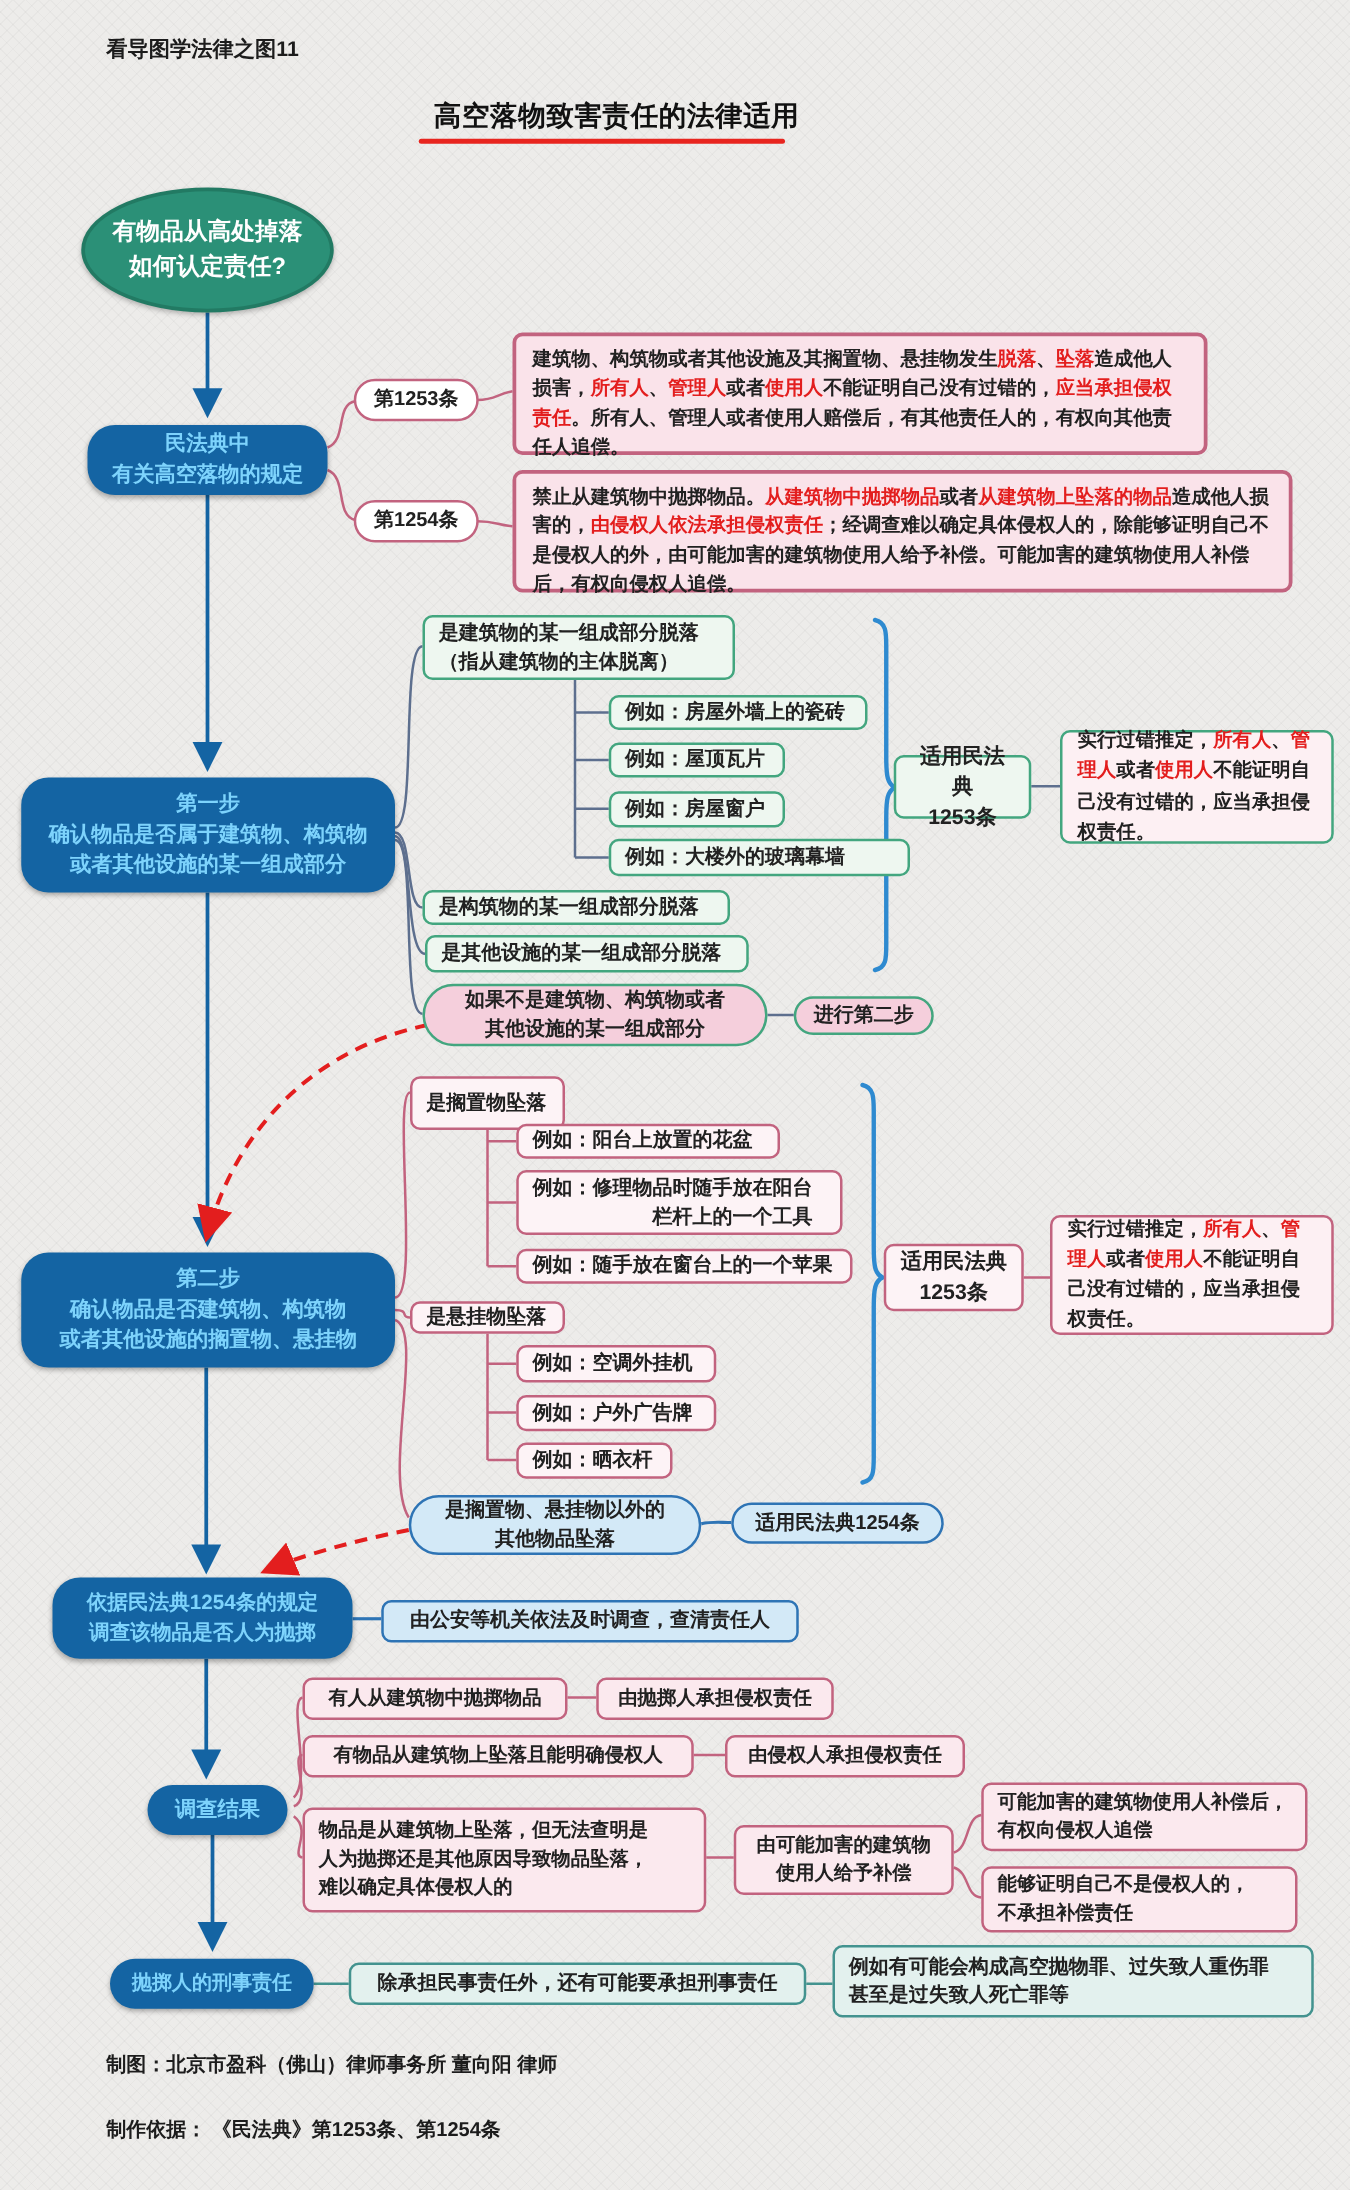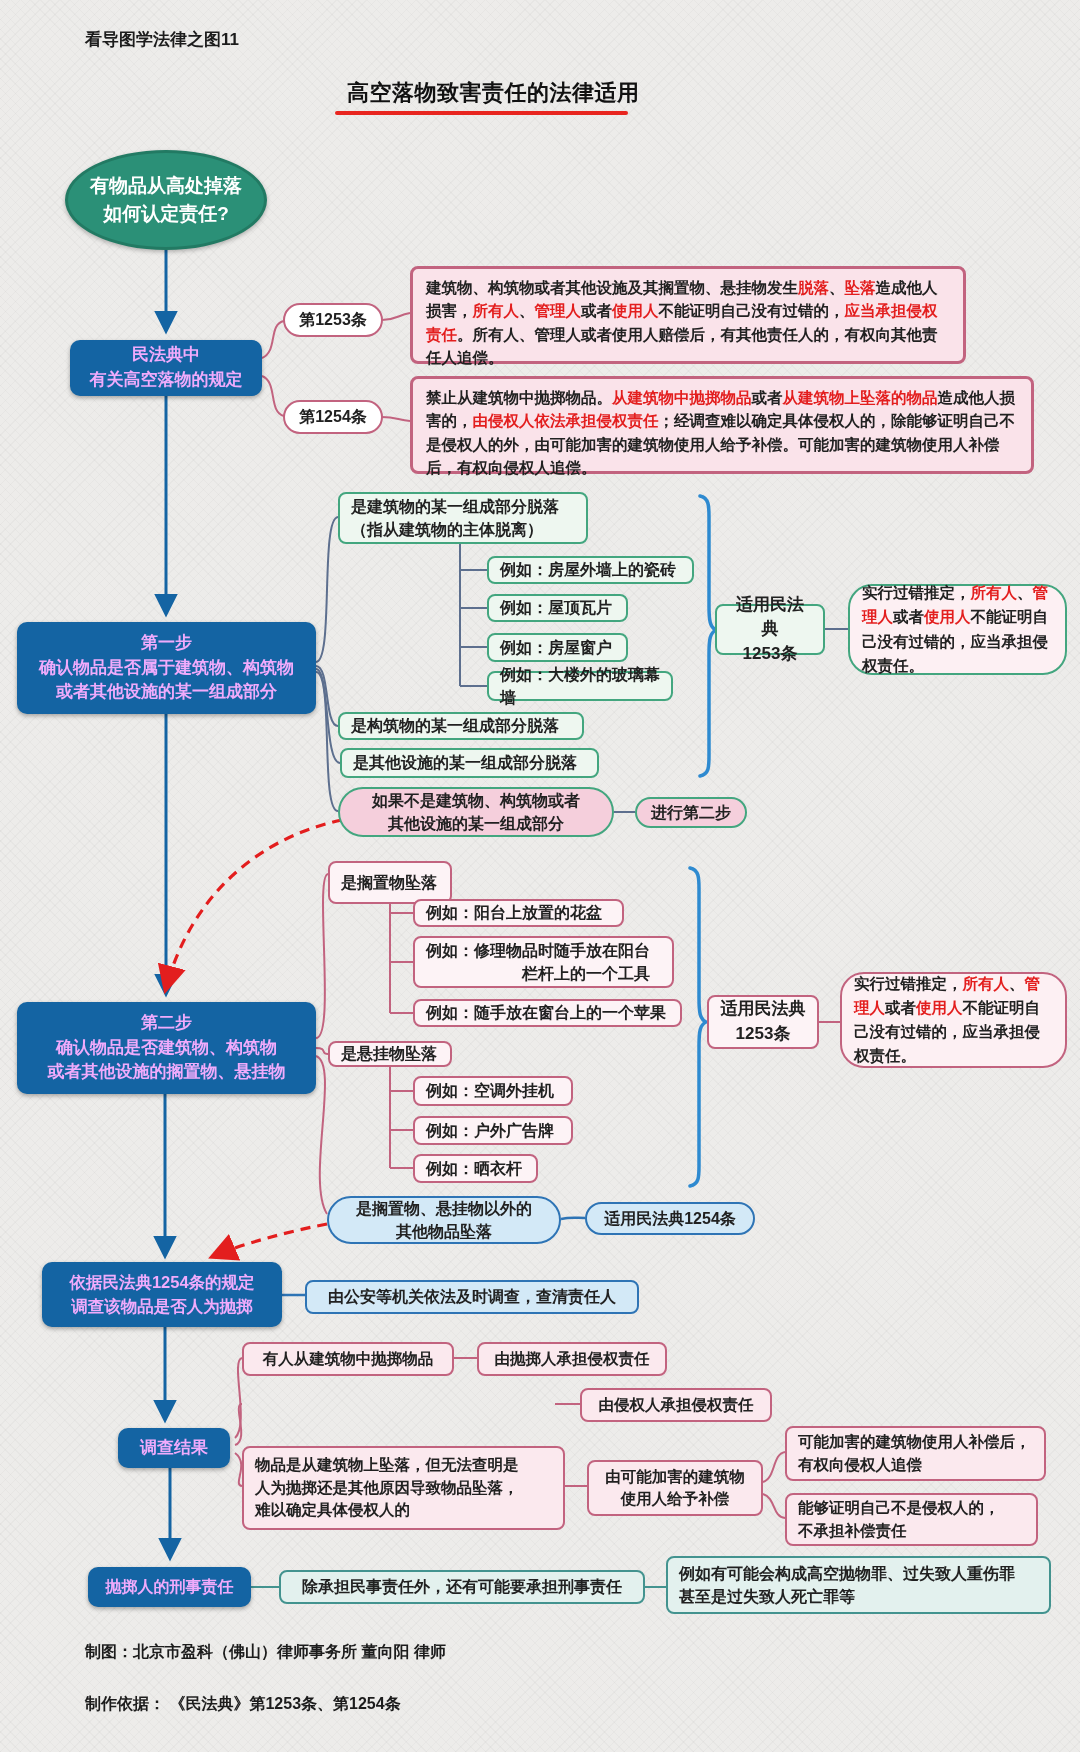--- a/index.html
+++ b/index.html
@@ -16,32 +16,32 @@
     position:absolute;box-sizing:border-box;z-index:1;
     display:flex;align-items:center;justify-content:center;
     text-align:center;font-weight:bold;color:#212121;
     font-size:16px;line-height:1.45;border-radius:8px;
   }
   .pre{white-space:pre-line;}
   .left{justify-content:flex-start;text-align:left;}
   .watermark{position:absolute;z-index:1;font-weight:bold;font-size:17px;color:#1c1c1c;}
   .title{position:absolute;z-index:1;font-weight:bold;font-size:22px;color:#111;letter-spacing:.5px;}
   .underline{position:absolute;z-index:1;height:4px;background:#e8251f;border-radius:2px;}
-  .spine{background:#1464a3;color:#f0abfc;border-radius:10px;box-shadow:0 2px 4px rgba(0,0,0,.3);font-size:17px;}
+  .spine{background:#1464a3;color:#7dd3fc;border-radius:22px;box-shadow:0 2px 4px rgba(0,0,0,.3);font-size:17px;}
   .ellipse{border-radius:50%;background:#2b9077;border:3px solid #22english7a63;border:3px solid #227a63;color:#fff;font-size:19px;box-shadow:0 2px 4px rgba(0,0,0,.25);}
   .pill{background:#fff;border:2px solid #c2637f;border-radius:18px;font-size:16px;}
   .pinkarticle{background:#fae3ea;border:3px solid #c2637f;font-weight:600;font-size:15.5px;line-height:1.5;padding:7px 13px;justify-content:flex-start;text-align:left;align-items:flex-start;}
   .greenbox{background:#eef7f0;border:2px solid #43a67f;padding:2px 11px;}
   .rosebox{background:#fdf3f6;border:2px solid #c2637f;padding:2px 11px;}
   .bluebox{background:#d3e9f7;border:2.5px solid #2e74b5;padding:2px 11px;}
   .tealbox{background:#e3f1ee;border:2px solid #43938f;padding:2px 11px;}
   .invest{background:#fbe9ee;border:2px solid #c2637f;padding:15px 11px;font-size:15.5px;}
   .stadium{border-radius:26px;}
   .pinkellipse{background:#f5cfdc;border:2px solid #43a67f;border-radius:26px;}
-  .rule{font-size:15.5px;line-height:1.55;padding:6px 12px;text-align:left;justify-content:flex-start;border-radius:24px;}
+  .rule{font-size:15.5px;line-height:1.55;padding:6px 12px;text-align:left;justify-content:flex-start;}
   .red{color:#e31e1e;}
   .footer{position:absolute;z-index:1;font-weight:bold;font-size:16px;color:#1c1c1c;}
 </style>
 </head>
 <body>
 
 <div id="canvas">
 
   <svg id="wires" width="1080" height="1752">
     <defs>
@@ -146,21 +146,21 @@
   <div class="node pill" style="left:283px;top:400px;width:100px;height:34px;">第1254条</div>
   <div class="node pinkarticle" style="left:410px;top:376px;width:624px;height:98px;">
       <span><span>禁止从建筑物中抛掷物品。</span><span class="red">从建筑物中抛掷物品</span><span>或者</span><span class="red">从建筑物上坠落的物品</span><span>造成他人损害的，</span><span class="red">由侵权人依法承担侵权责任</span><span>；经调查难以确定具体侵权人的，除能够证明自己不是侵权人的外，由可能加害的建筑物使用人给予补偿。可能加害的建筑物使用人补偿后，有权向侵权人追偿。</span></span>
     </div>
 
   <div class="node greenbox pre left" style="left:338px;top:492px;width:250px;height:52px;">是建筑物的某一组成部分脱落
 （指从建筑物的主体脱离）</div>
   <div class="node greenbox left" style="left:487px;top:556px;width:207px;height:28px;">例如：房屋外墙上的瓷砖</div>
   <div class="node greenbox left" style="left:487px;top:594px;width:141px;height:28px;">例如：屋顶瓦片</div>
   <div class="node greenbox left" style="left:487px;top:633px;width:141px;height:29px;">例如：房屋窗户</div>
-  <div class="node greenbox left" style="left:487px;top:671px;width:186px;height:30px;">例如：大楼外的玻璃幕墙</div>
+  <div class="node greenbox left" style="left:487px;top:671px;width:241px;height:30px;">例如：大楼外的玻璃幕墙</div>
   <div class="node greenbox left" style="left:338px;top:712px;width:246px;height:28px;">是构筑物的某一组成部分脱落</div>
   <div class="node greenbox left" style="left:340px;top:748px;width:259px;height:30px;">是其他设施的某一组成部分脱落</div>
   <div class="node greenbox pre" style="left:715px;top:604px;width:110px;height:51px;font-size:17px;">适用民法典
 1253条</div>
   <div class="node greenbox rule" style="left:848px;top:584px;width:219px;height:91px;background:#fdf0f3;">
       <span><span>实行过错推定，</span><span class="red">所有人</span><span>、</span><span class="red">管理人</span><span>或者</span><span class="red">使用人</span><span>不能证明自己没有过错的，应当承担侵权责任。</span></span>
     </div>
   <div class="node pinkellipse pre" style="left:338px;top:787px;width:276px;height:50px;">如果不是建筑物、构筑物或者
 其他设施的某一组成部分</div>
   <div class="node pinkellipse" style="left:635px;top:797px;width:112px;height:31px;">进行第二步</div>
@@ -179,20 +179,21 @@
   <div class="node rosebox rule" style="left:840px;top:972px;width:227px;height:96px;background:#fdf0f3;">
       <span><span>实行过错推定，</span><span class="red">所有人</span><span>、</span><span class="red">管理人</span><span>或者</span><span class="red">使用人</span><span>不能证明自己没有过错的，应当承担侵权责任。</span></span>
     </div>
   <div class="node bluebox stadium pre" style="left:327px;top:1196px;width:234px;height:48px;">是搁置物、悬挂物以外的
 其他物品坠落</div>
   <div class="node bluebox stadium" style="left:585px;top:1202px;width:170px;height:33px;">适用民法典1254条</div>
 
   <div class="node bluebox" style="left:305px;top:1280px;width:334px;height:34px;">由公安等机关依法及时调查，查清责任人</div>
   <div class="node invest" style="left:242px;top:1342px;width:212px;height:32px;">有人从建筑物中抛掷物品</div>
   <div class="node invest" style="left:477px;top:1342px;width:190px;height:32px;">由抛掷人承担侵权责任</div>
+  <div class="node invest" style="left:242px;top:1388px;width:313px;height:32px;">有物品从建筑物上坠落且能明确侵权人</div>
   <div class="node invest" style="left:580px;top:1388px;width:192px;height:32px;">由侵权人承担侵权责任</div>
   <div class="node invest pre left" style="left:242px;top:1446px;width:323px;height:84px;">物品是从建筑物上坠落，但无法查明是
 人为抛掷还是其他原因导致物品坠落，
 难以确定具体侵权人的</div>
   <div class="node invest pre left" style="left:785px;top:1426px;width:261px;height:55px;">可能加害的建筑物使用人补偿后，
 有权向侵权人追偿</div>
   <div class="node invest pre" style="left:587px;top:1460px;width:176px;height:56px;">由可能加害的建筑物
 使用人给予补偿</div>
   <div class="node invest pre left" style="left:785px;top:1493px;width:253px;height:53px;">能够证明自己不是侵权人的，
 不承担补偿责任</div>

